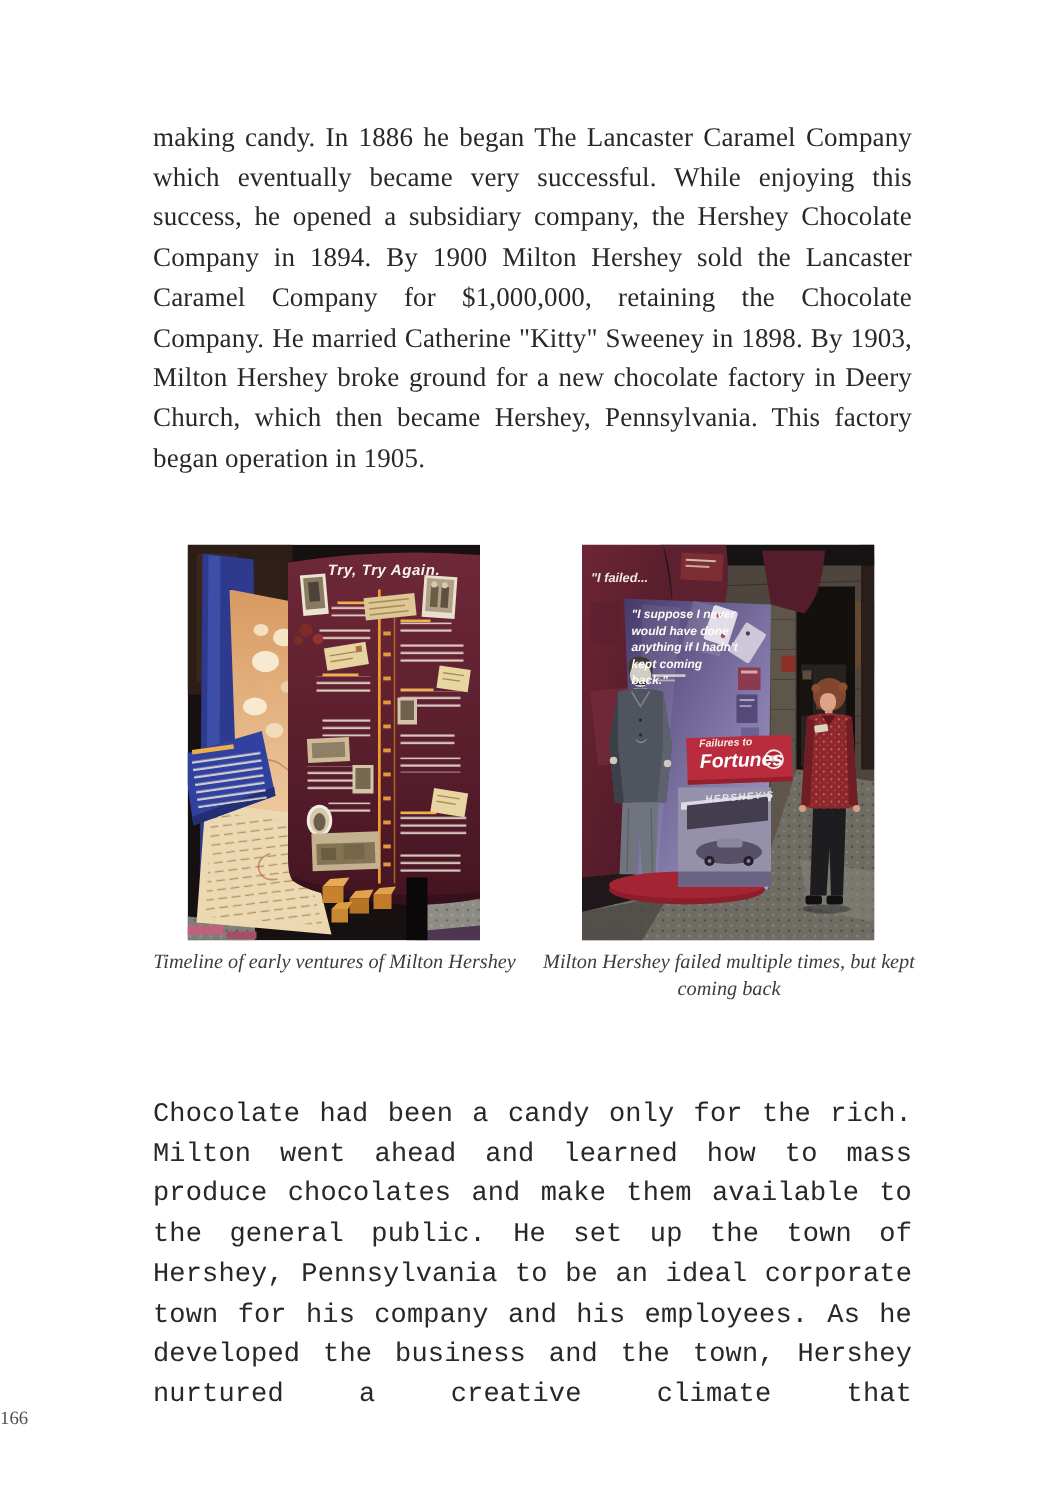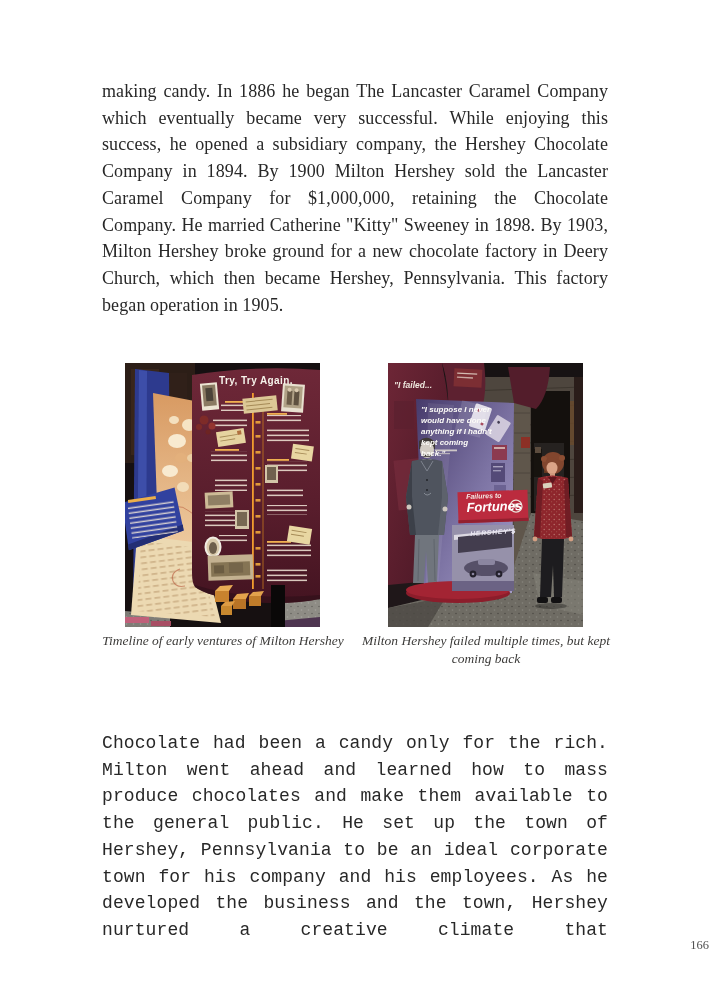--- a/index.html
+++ b/index.html
@@ -4,39 +4,39 @@
 <style>
   html,body{margin:0;padding:0;background:#ffffff;}
   .page{position:relative;width:709px;height:992px;background:#ffffff;overflow:hidden;
         font-family:"Liberation Serif",serif;padding-left:22px;}
   .body-text{position:absolute;width:506px;left:102px;margin:0;
              font-size:18px;line-height:26.7px;color:#282828;
              text-align:justify;letter-spacing:0.1px;}
   .p1{top:78px;}
   .p2{top:730px;text-align-last:justify;font-family:Liberation Mono, monospace;}
   .photo{position:absolute;width:195px;height:264px;top:363px;margin:0;padding:0;overflow:hidden;}
-  .photo-left{left:125px;}
+  .photo-left{left:125px;font-style:italic;}
   .photo-right{left:388px;}
   .photo svg{position:absolute;left:0;top:0;}
   .overlay{position:absolute;font-family:"Liberation Sans",sans-serif;}
   .exhibit-title{left:72px;top:12px;width:118px;text-align:center;font-weight:bold;
                  font-size:10px;letter-spacing:0.4px;color:#f6f2ea;}
   .wall-text{left:6px;top:17px;font-style:italic;font-weight:bold;font-size:8.5px;color:#efe9df;}
   .quote-text{left:33px;top:41px;width:72px;font-style:italic;font-weight:bold;
               font-size:8px;line-height:11px;color:#fcfbf8;}
   .banner-wrap{left:78px;top:130px;width:70px;transform:rotate(-2deg);transform-origin:left top;}
   .banner-top{font-style:italic;font-weight:bold;font-size:7px;color:#f4eae6;line-height:8px;}
   .banner-main{font-style:italic;font-weight:bold;font-size:13px;color:#ffffff;line-height:13px;}
   .sign-text{left:82px;top:167px;font-weight:bold;font-style:italic;font-size:6.5px;
              letter-spacing:1px;color:#e9e6f2;transform:rotate(-4deg);transform-origin:left top;}
   .caption{position:absolute;top:632px;width:250px;text-align:center;
            font-style:italic;font-size:13.5px;line-height:17.5px;color:#3d3c3a;}
   .cap-left{left:98px;}
   .cap-right{left:361px;}
-  .page-number{position:absolute;left:0;top:938px;width:709px;text-align:right;
+  .page-number{position:absolute;left:0;top:938px;width:709px;text-align:left;
                font-size:12.5px;color:#4f4f4f;}
 </style>
 </head>
 <body>
 
 <div class="page">
 
   <p class="body-text p1">making candy.  In 1886 he began The Lancaster Caramel Company which eventually became very successful.  While enjoying this success, he opened a subsidiary company, the Hershey Chocolate Company in 1894.  By 1900 Milton Hershey sold the Lancaster Caramel Company for $1,000,000, retaining the Chocolate Company.  He married Catherine "Kitty" Sweeney in 1898.  By 1903, Milton Hershey broke ground for a new chocolate factory in Deery Church, which then became Hershey, Pennsylvania.  This factory began operation in 1905.</p>
 
   <figure class="photo photo-left">

